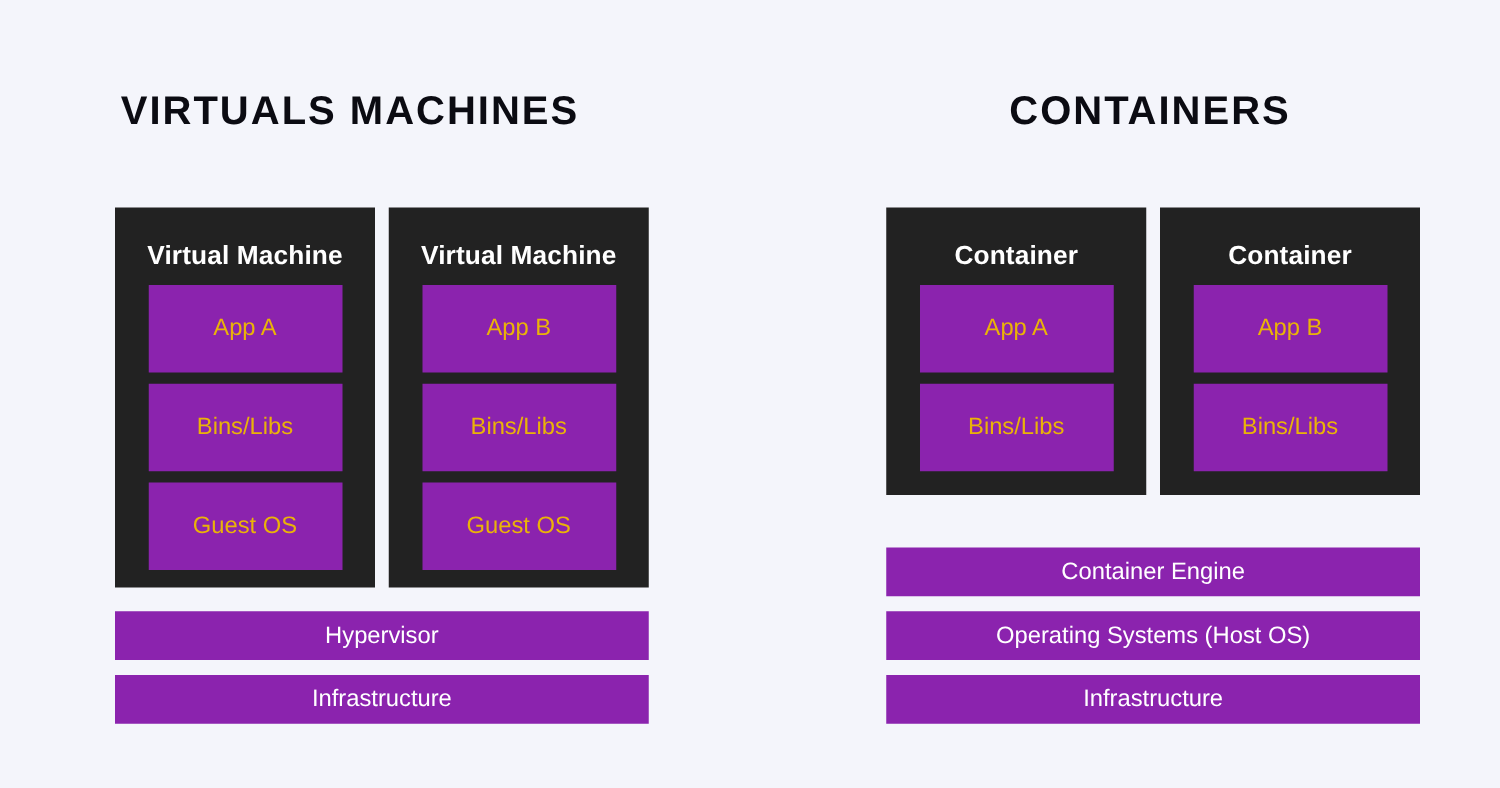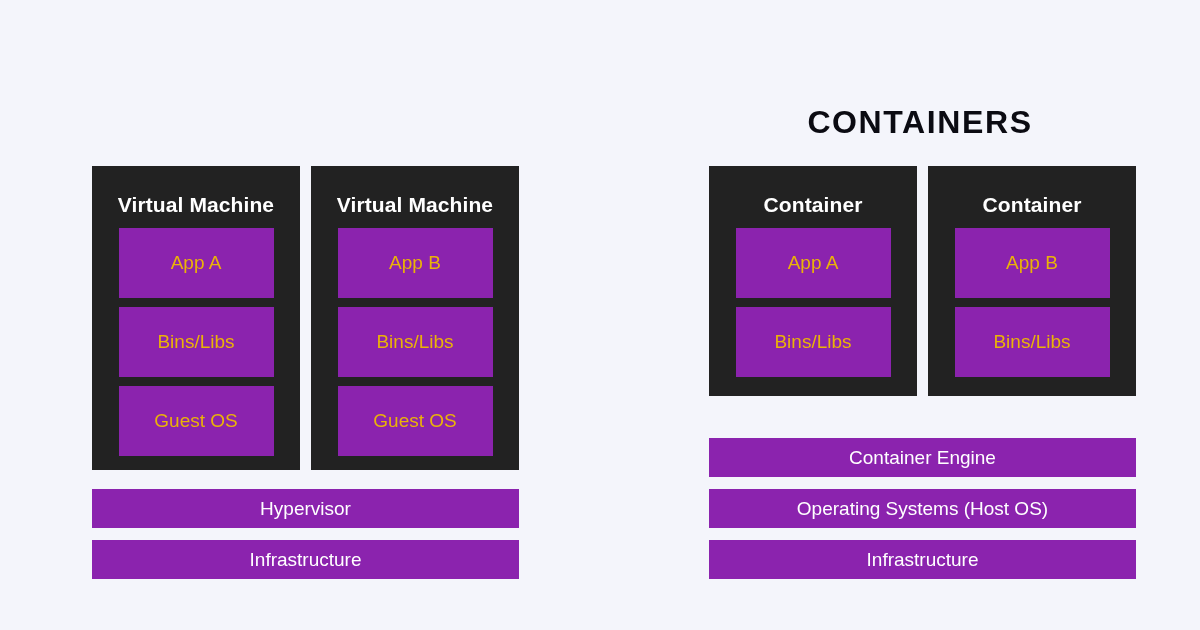--- a/index.html
+++ b/index.html
@@ -25,21 +25,21 @@
     position: absolute;
     font-family: "Liberation Sans", sans-serif;
     font-weight: 700;
     font-size: 32px;
     letter-spacing: 1.6px;
     color: #0b0b12;
     text-align: center;
     white-space: nowrap;
   }
   .col-title.vm    { left: 0px;   top: 70px; width: 560px; }
-  .col-title.ctr   { left: 640px; top: 70px; width: 560px; margin-top: 34px; }
+  .col-title.ctr   { left: 640px; top: 70px; width: 560px; }
 
   
   .dark-box {
     position: absolute;
     background: #222222;
     box-sizing: border-box;
     display: flex;
     flex-direction: column;
     align-items: center;
   }
@@ -102,20 +102,21 @@
 
   #ctr-bar-engine        { left: 709px; top: 438px; width: 427px; height: 39px; }
   #ctr-bar-os            { left: 709px; top: 489px; width: 427px; height: 39px; }
   #ctr-bar-infrastructure{ left: 709px; top: 540px; width: 427px; height: 39px; }
 </style>
 </head>
 <body>
 
 <div class="canvas">
 
+  <div class="col-title vm">VIRTUALS MACHINES</div>
 
   <div class="dark-box" id="vm-box-1">
     <div class="box-title">Virtual Machine</div>
     <div class="layer">App A</div>
     <div class="layer">Bins/Libs</div>
     <div class="layer">Guest OS</div>
   </div>
 
   <div class="dark-box" id="vm-box-2">
     <div class="box-title">Virtual Machine</div>

